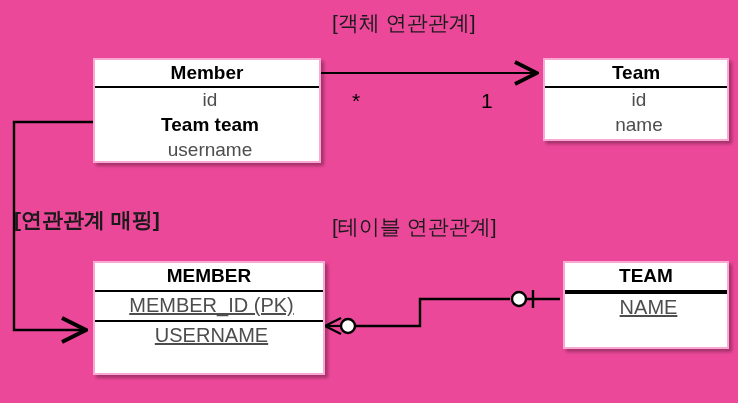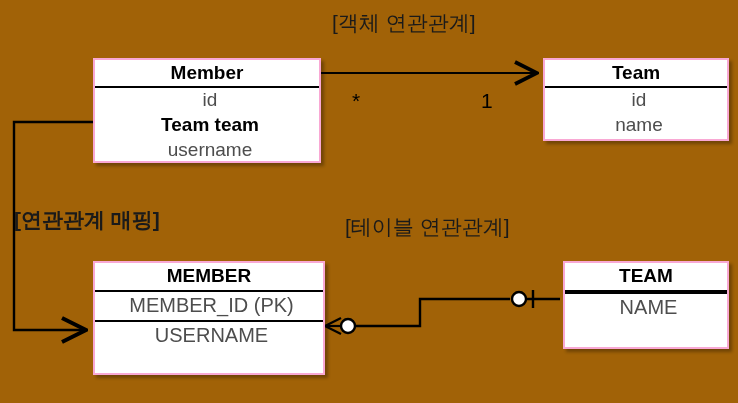--- a/index.html
+++ b/index.html
@@ -5,37 +5,37 @@
 <style>
   html, body {
     margin: 0;
     padding: 0;
     background: #ffffff;
   }
   #canvas {
     position: relative;
     width: 738px;
     height: 403px;
-    background: #a16207;
+    background: #ec4899;
     overflow: hidden;
     font-family: "Liberation Sans", "DejaVu Sans", sans-serif;
   }
 
   
   .caption {
     position: absolute;
     color: #1a1a1a;
     white-space: nowrap;
     font-size: 21px;
     line-height: 1;
   }
   .caption.bold { font-weight: bold; text-align: center; }
 
   #cap-object   { left: 332px; top: 12px;  }
-  #cap-table    { left: 345px; top: 216px; }
+  #cap-table    { left: 332px; top: 216px; }
   #cap-mapping  { left: 14px;  top: 209px; }
 
   
   .uml-box {
     position: absolute;
     box-sizing: border-box;
     background: #ffffff;
     border: 2px solid #f9a8d4;
     box-shadow: 3px 3px 3px rgba(0,0,0,0.30);
     z-index: 5;
@@ -89,20 +89,21 @@
     font-size: 19px;
     height: 27px;
     line-height: 26px;
   }
   #box-member-tbl .box-row,
   #box-team-tbl   .box-row {
     font-size: 20px;
     height: 28px;
     line-height: 27px;
     padding-left: 5px;
+    text-decoration: underline;
   }
 
   
   #wires {
     position: absolute;
     left: 0; top: 0;
     width: 738px; height: 403px;
     z-index: 2;
     pointer-events: none;
   }

